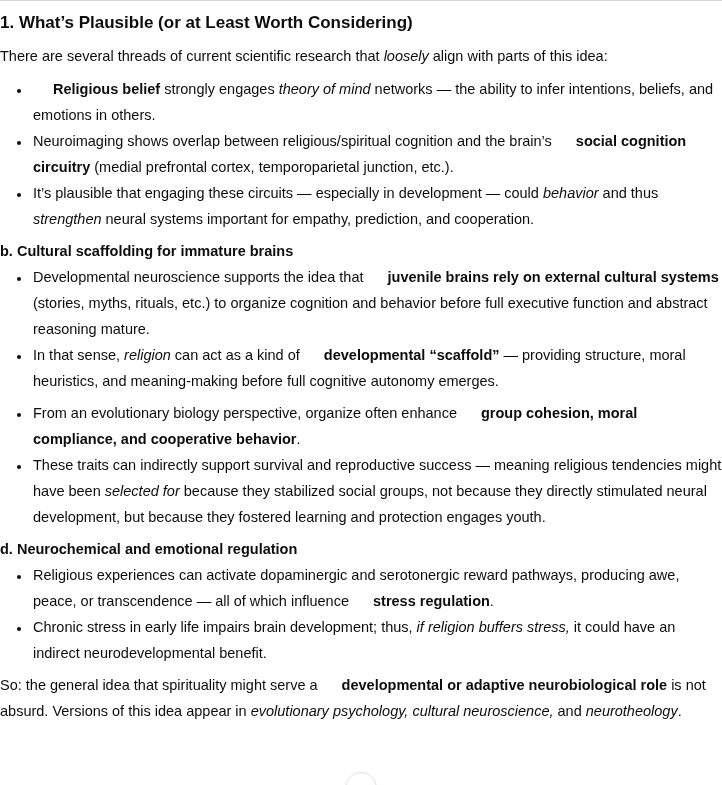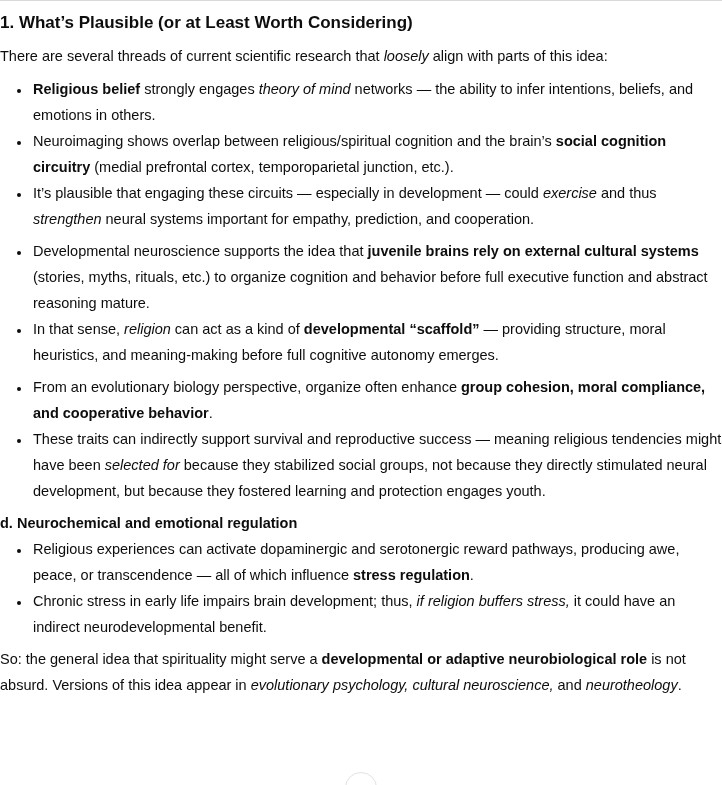--- a/index.html
+++ b/index.html
@@ -16,21 +16,21 @@
   .top-divider {
     width: 100%;
     height: 1px;
     background: #d9d9d9;
   }
   .prose {
     padding: 0 0;
     font-size: 14.5px;
     line-height: 26px;
   }
-  .prose .b { font-weight: 700; }
+  .prose .b { font-weight: 700; margin-left: 20px; }
   .prose .i { font-style: italic; }
   h1.doc-heading {
     font-size: 17px;
     line-height: 26px;
     font-weight: 700;
     margin: 9px 0 7px 0;
     color: #0d0d0d;
   }
   p.intro-paragraph {
     margin: 4px 0 7px 0;
@@ -82,22 +82,23 @@
 
 <div class="prose">
   <h1 class="doc-heading">1. What’s Plausible (or at Least Worth Considering)</h1>
 
   <p class="intro-paragraph"><span>There are several threads of current scientific research that </span><span class="i">loosely</span><span> align with parts of this idea:</span></p>
 
   <div>
       <ul class="bullet-list">
         <li><span class="b">Religious belief</span><span> strongly engages </span><span class="i">theory of mind</span><span> networks — the ability to infer intentions, beliefs, and emotions in others.</span></li>
         <li><span>Neuroimaging shows overlap between religious/spiritual cognition and the brain’s </span><span class="b">social cognition circuitry</span><span> (medial prefrontal cortex, temporoparietal junction, etc.).</span></li>
-        <li><span>It’s plausible that engaging these circuits — especially in development — could </span><span class="i">exercise</span><span> and thus </span><span class="i">strengthen</span><span> neural systems important for empathy, prediction, and cooperation.</span></li>
+        <li><span>It’s plausible that engaging these circuits — especially in development — could </span><span class="i">behavior</span><span> and thus </span><span class="i">strengthen</span><span> neural systems important for empathy, prediction, and cooperation.</span></li>
       </ul>
+      <p class="section-title">b. Cultural scaffolding for immature brains</p>
       <ul class="bullet-list">
         <li><span>Developmental neuroscience supports the idea that </span><span class="b">juvenile brains rely on external cultural systems</span><span> (stories, myths, rituals, etc.) to organize cognition and behavior before full executive function and abstract reasoning mature.</span></li>
         <li><span>In that sense, </span><span class="i">religion</span><span> can act as a kind of </span><span class="b">developmental “scaffold”</span><span> — providing structure, moral heuristics, and meaning-making before full cognitive autonomy emerges.</span></li>
       </ul>
       <ul class="bullet-list">
         <li><span>From an evolutionary biology perspective, organize often enhance </span><span class="b">group cohesion, moral compliance, and cooperative behavior</span><span>.</span></li>
         <li><span>These traits can indirectly support survival and reproductive success — meaning religious tendencies might have been </span><span class="i">selected for</span><span> because they stabilized social groups, not because they directly stimulated neural development, but because they fostered learning and protection engages youth.</span></li>
       </ul>
       <p class="section-title">d. Neurochemical and emotional regulation</p>
       <ul class="bullet-list">

